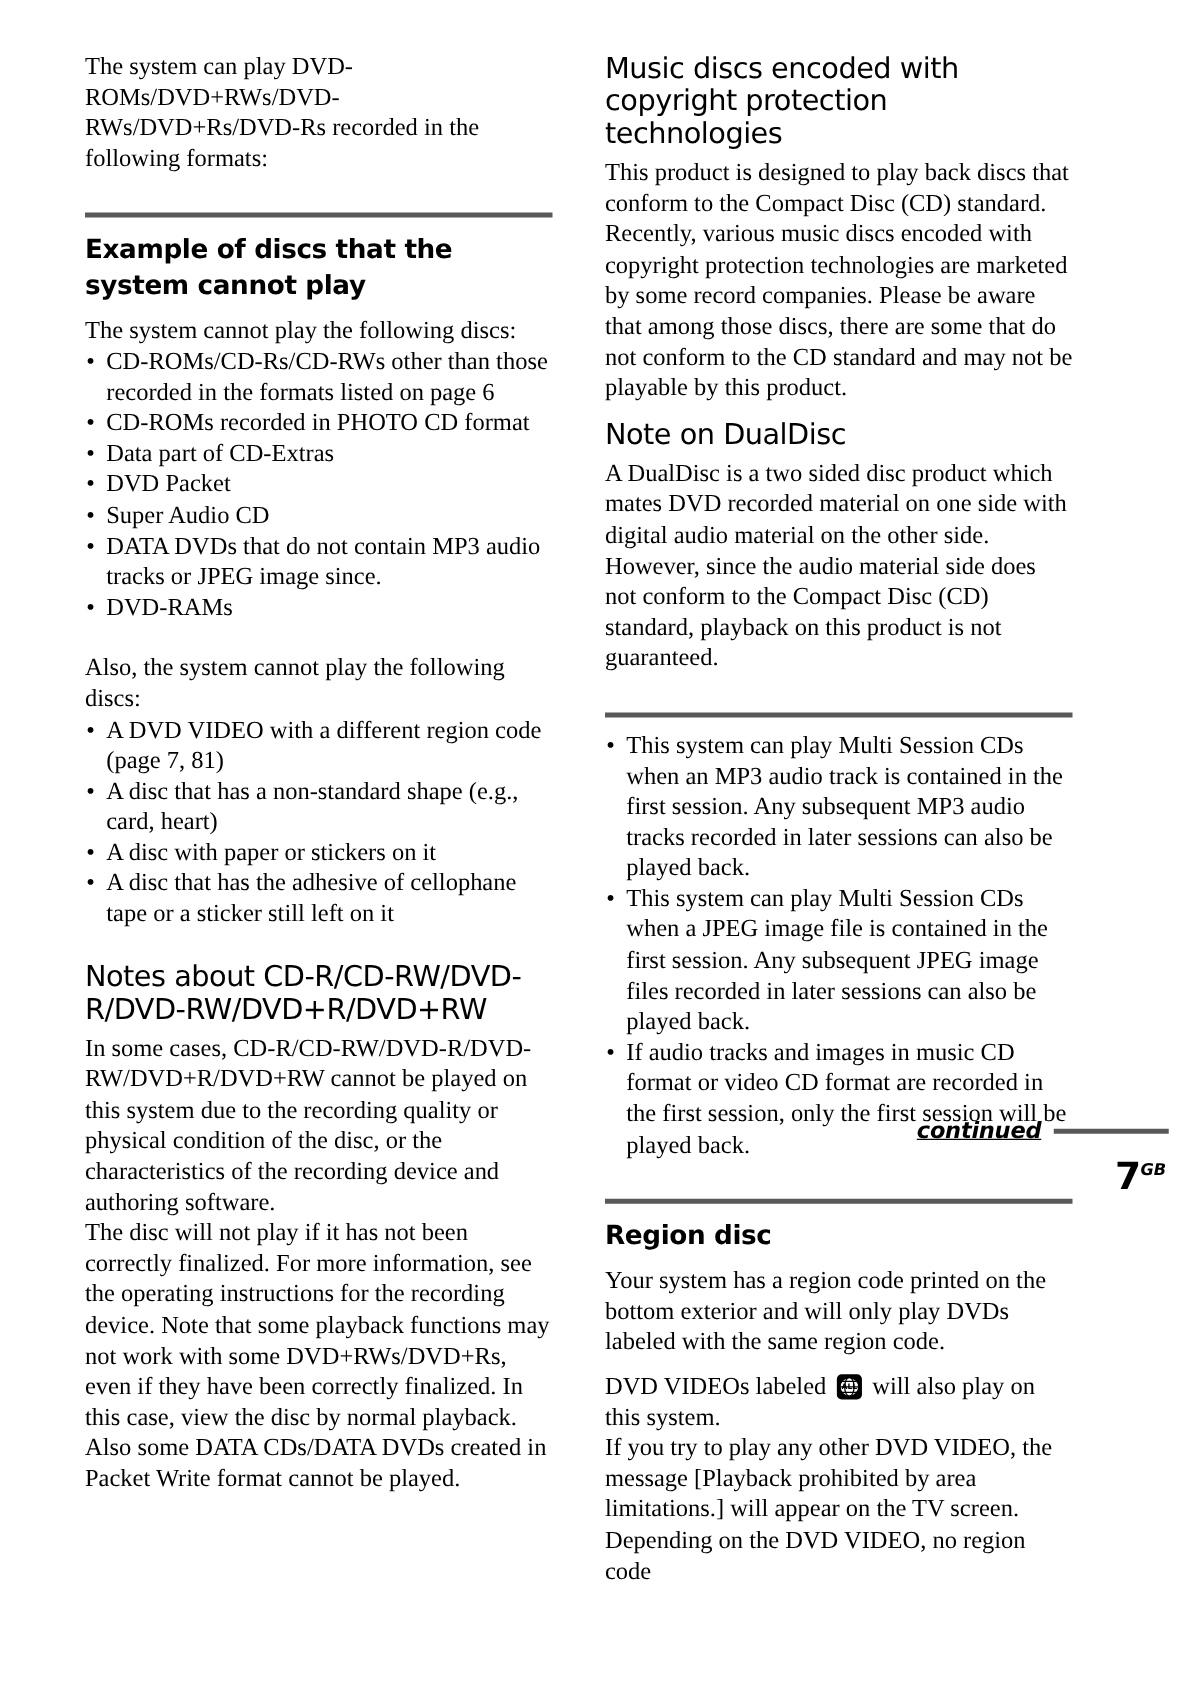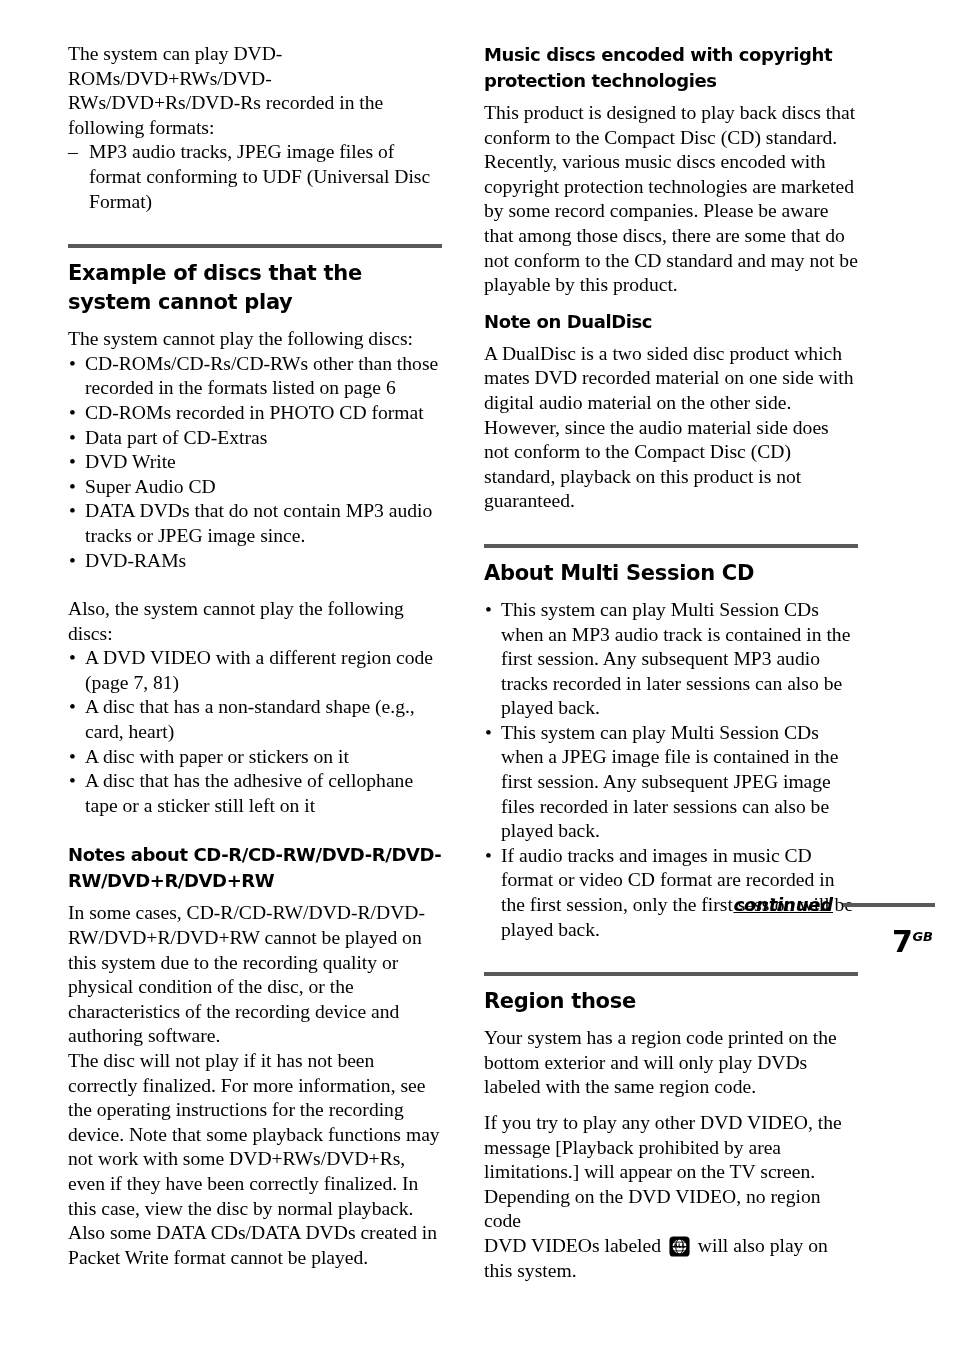--- a/index.html
+++ b/index.html
@@ -58,22 +58,22 @@
     font-family: "DejaVu Sans", "Liberation Sans", sans-serif;
     font-weight: bold;
     font-size: 21px;
     line-height: 29px;
     letter-spacing: -0.3px;
     color: #000;
     margin-bottom: 10px;
   }
   .sub-heading {
     font-family: "DejaVu Sans", "Liberation Sans", sans-serif;
-    font-weight: bold;
-    font-size: 18px;
+    font-weight: normal;
+    font-size: 23px;
     line-height: 26px;
     letter-spacing: -0.4px;
     color: #000;
     margin-bottom: 7px;
   }
 
   
   ul.dashlist, ul.bullets {
     list-style: none;
   }
@@ -162,36 +162,33 @@
 </style>
 </head>
 <body>
 
 <div class="page">
 
   <div class="col col-left">
 
     <p class="body-text">The system can play DVD-ROMs/DVD+RWs/DVD-RWs/DVD+Rs/DVD-Rs recorded in the following formats:</p>
 
-    <ul class="dashlist">
-      <li class="body-text">MP3 audio tracks, JPEG image files of format conforming to UDF (Universal Disc Format)</li>
-    </ul>
 
     <div class="gap-lg"></div>
 
     <div class="section-rule"></div>
     <h2 class="section-heading">Example of discs that the system cannot play</h2>
 
     <p class="body-text">The system cannot play the following discs:</p>
 
     <ul class="bullets">
       <li class="body-text">CD-ROMs/CD-Rs/CD-RWs other than those recorded in the formats listed on page 6</li>
       <li class="body-text">CD-ROMs recorded in PHOTO CD format</li>
       <li class="body-text">Data part of CD-Extras</li>
-      <li class="body-text">DVD Write</li>
+      <li class="body-text">DVD Packet</li>
       <li class="body-text">Super Audio CD</li>
       <li class="body-text">DATA DVDs that do not contain MP3 audio tracks or JPEG image since.</li>
       <li class="body-text">DVD-RAMs</li>
     </ul>
 
     <div class="gap-md"></div>
 
     <p class="body-text">Also, the system cannot play the following discs:</p>
 
     <ul class="bullets">
@@ -216,50 +213,49 @@
     <p class="body-text">This product is designed to play back discs that conform to the Compact Disc (CD) standard. Recently, various music discs encoded with copyright protection technologies are marketed by some record companies. Please be aware that among those discs, there are some that do not conform to the CD standard and may not be playable by this product.</p>
 
     <div class="gap-sm"></div>
 
     <h3 class="sub-heading">Note on DualDisc</h3>
     <p class="body-text">A DualDisc is a two sided disc product which mates DVD recorded material on one side with digital audio material on the other side. However, since the audio material side does not conform to the Compact Disc (CD) standard, playback on this product is not guaranteed.</p>
 
     <div class="gap-lg"></div>
 
     <div class="section-rule"></div>
-    <h2 class="section-heading">About Multi Session CD</h2>
 
     <ul class="bullets">
       <li class="body-text">This system can play Multi Session CDs when an MP3 audio track is contained in the first session. Any subsequent MP3 audio tracks recorded in later sessions can also be played back.</li>
       <li class="body-text">This system can play Multi Session CDs when a JPEG image file is contained in the first session. Any subsequent JPEG image files recorded in later sessions can also be played back.</li>
       <li class="body-text">If audio tracks and images in music CD format or video CD format are recorded in the first session, only the first session will be played back.</li>
     </ul>
 
     <div class="gap-lg"></div>
 
     <div class="section-rule"></div>
-    <h2 class="section-heading">Region those</h2>
+    <h2 class="section-heading">Region disc</h2>
 
     <p class="body-text">Your system has a region code printed on the bottom exterior and will only play DVDs labeled with the same region code.</p>
 
     <div class="gap-sm"></div>
-
-    <p class="body-text">If you try to play any other DVD VIDEO, the message [Playback prohibited by area limitations.] will appear on the TV screen. Depending on the DVD VIDEO, no region code</p>
 
     <p class="body-text"><span>DVD VIDEOs labeled </span><span class="all-icon"><svg viewBox="0 0 24 24" width="21" height="21" aria-hidden="true">
         <rect x="0.5" y="0.5" width="23" height="23" rx="4.5" ry="4.5" fill="#000000"></rect>
         <circle cx="12" cy="12" r="8.6" fill="#ffffff"></circle>
         <circle cx="12" cy="12" r="8.6" fill="none" stroke="#000000" stroke-width="1.3"></circle>
         <ellipse cx="12" cy="12" rx="4.3" ry="8.6" fill="none" stroke="#000000" stroke-width="1.1"></ellipse>
         <line x1="3.4" y1="12" x2="20.6" y2="12" stroke="#000000" stroke-width="1.1"></line>
         <line x1="5.0" y1="7.0" x2="19.0" y2="7.0" stroke="#000000" stroke-width="1.0"></line>
         <line x1="5.0" y1="17.0" x2="19.0" y2="17.0" stroke="#000000" stroke-width="1.0"></line>
         <text x="12" y="14.2" font-family="DejaVu Sans, Liberation Sans, sans-serif" font-size="7" font-weight="bold" fill="#000000" text-anchor="middle">ALL</text>
       </svg></span><span> will also play on this system.</span></p>
 
+    <p class="body-text">If you try to play any other DVD VIDEO, the message [Playback prohibited by area limitations.] will appear on the TV screen. Depending on the DVD VIDEO, no region code</p>
+
   </div>
 
   <div class="footer">
     <div class="continued-row">
       <span class="continued-label">continued</span>
       <span class="continued-rule"></span>
     </div>
     <div class="page-number"><span>7</span><sup>GB</sup></div>
   </div>
 

